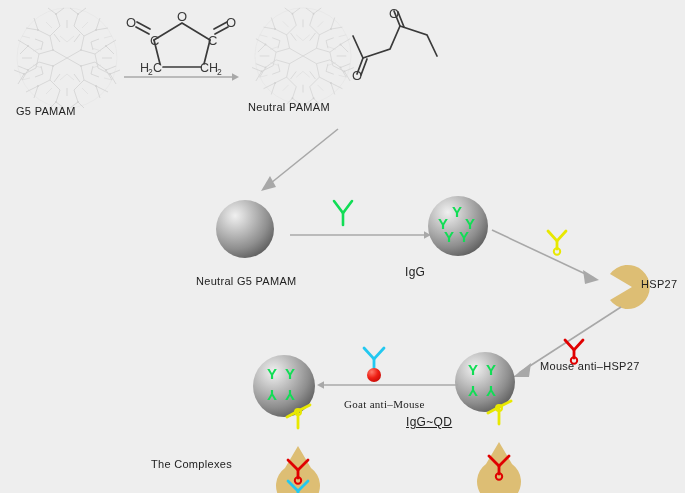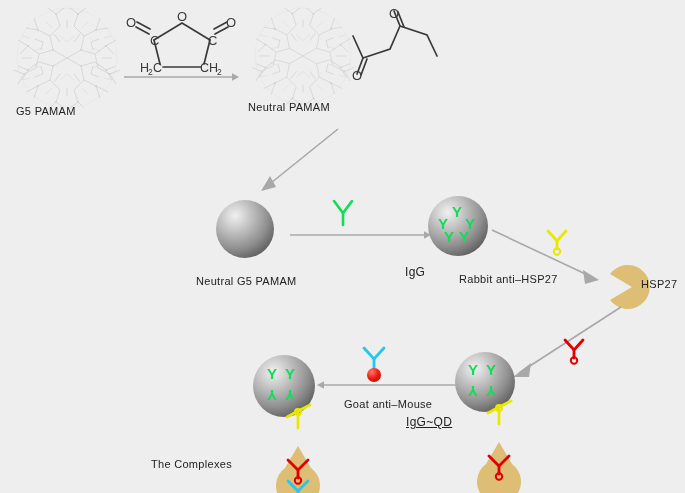--- a/index.html
+++ b/index.html
@@ -214,21 +214,20 @@
   <div class="abs label small" style="left:383px;top:265px;margin-left:22px;">IgG</div>
 
   <div class="abs" style="left:428px;top:196px;width:62px;height:62px;">
     <div class="sphere" style="position:absolute;left:0;top:0;width:60px;height:60px;"></div>
     <div class="ylet" style="left:24px;top:8px;color:#11dd55;font-size:15px;">Y</div>
     <div class="ylet" style="left:10px;top:20px;color:#11dd55;font-size:15px;">Y</div>
     <div class="ylet" style="left:37px;top:20px;color:#11dd55;font-size:15px;">Y</div>
     <div class="ylet" style="left:16px;top:33px;color:#11dd55;font-size:15px;">Y</div>
     <div class="ylet" style="left:31px;top:33px;color:#11dd55;font-size:15px;">Y</div>
   </div>
-  <div class="abs label" style="left:459px;top:273px;">Rabbit  anti–HSP27</div>
 
   <div class="abs" style="left:544px;top:228px;width:26px;height:28px;">
     <svg width="26" height="28" viewBox="0 0 26 28">
       <g stroke="#e8e800" stroke-width="2.8" fill="none" stroke-linecap="round">
         <path d="M4 3 L13 13 L22 3"></path>
           <path d="M13 13 L13 21"></path>
       </g>
       <circle cx="13" cy="23.5" r="3.2" fill="none" stroke="#e8e800" stroke-width="2"></circle>
     </svg>
   </div>
@@ -256,20 +255,21 @@
 
   <div class="abs" style="left:561px;top:337px;width:26px;height:28px;">
     <svg width="26" height="28" viewBox="0 0 26 28">
       <g stroke="#e00000" stroke-width="2.8" fill="none" stroke-linecap="round">
         <path d="M4 3 L13 13 L22 3"></path>
           <path d="M13 13 L13 21"></path>
       </g>
       <circle cx="13" cy="23.5" r="3.2" fill="none" stroke="#e00000" stroke-width="2"></circle>
     </svg>
   </div>
+  <div class="abs label" style="left:540px;top:360px;">Mouse  anti–HSP27</div>
 
   <div class="abs" style="left:455px;top:352px;width:80px;height:110px;">
     <div class="sphere" style="position:absolute;left:0;top:0;width:60px;height:60px;"></div>
     <div class="ylet" style="left:13px;top:10px;color:#11dd55;font-size:15px;">Y</div>
     <div class="ylet" style="left:31px;top:10px;color:#11dd55;font-size:15px;">Y</div>
     <div class="ylet" style="left:13px;top:32px;color:#11dd55;font-size:15px;transform:rotate(180deg);">Y</div>
     <div class="ylet" style="left:31px;top:32px;color:#11dd55;font-size:15px;transform:rotate(180deg);">Y</div>
 
     <svg class="abs" style="left:30px;top:48px;" width="40" height="30" viewBox="0 0 40 30">
       <g stroke="#e8e800" stroke-width="2.8" fill="none" stroke-linecap="round">
@@ -301,21 +301,21 @@
     </svg>
     <div class="qd-dot" style="left:7px;top:23px;width:14px;height:14px;"></div>
   </div>
 
   <div class="abs" style="left:312px;top:378px;width:148px;height:14px;">
     <svg width="148" height="14" viewBox="0 0 148 14">
       <line x1="12" y1="7" x2="146" y2="7" stroke="#a8a8a8" stroke-width="1.6"></line>
       <path d="M12 3.2 L5 7 L12 10.8" fill="#a8a8a8"></path>
     </svg>
   </div>
-  <div class="abs label" style="left:344px;top:398px;">Goat  anti–Mouse</div>
+  <div class="abs label" style="left:344px;top:398px;font-family:Liberation Serif, serif;">Goat  anti–Mouse</div>
   <div class="abs label small" style="left:406px;top:415px;text-decoration:underline;">IgG~QD</div>
 
   <div class="abs" style="left:253px;top:355px;width:86px;height:138px;">
     <div class="sphere" style="position:absolute;left:0;top:0;width:62px;height:62px;"></div>
     <div class="ylet" style="left:14px;top:11px;color:#11dd55;font-size:15px;">Y</div>
     <div class="ylet" style="left:32px;top:11px;color:#11dd55;font-size:15px;">Y</div>
     <div class="ylet" style="left:14px;top:33px;color:#11dd55;font-size:15px;transform:rotate(180deg);">Y</div>
     <div class="ylet" style="left:32px;top:33px;color:#11dd55;font-size:15px;transform:rotate(180deg);">Y</div>
     <svg class="abs" style="left:31px;top:49px;" width="40" height="30" viewBox="0 0 40 30">
       <g stroke="#e8e800" stroke-width="2.8" fill="none" stroke-linecap="round">

